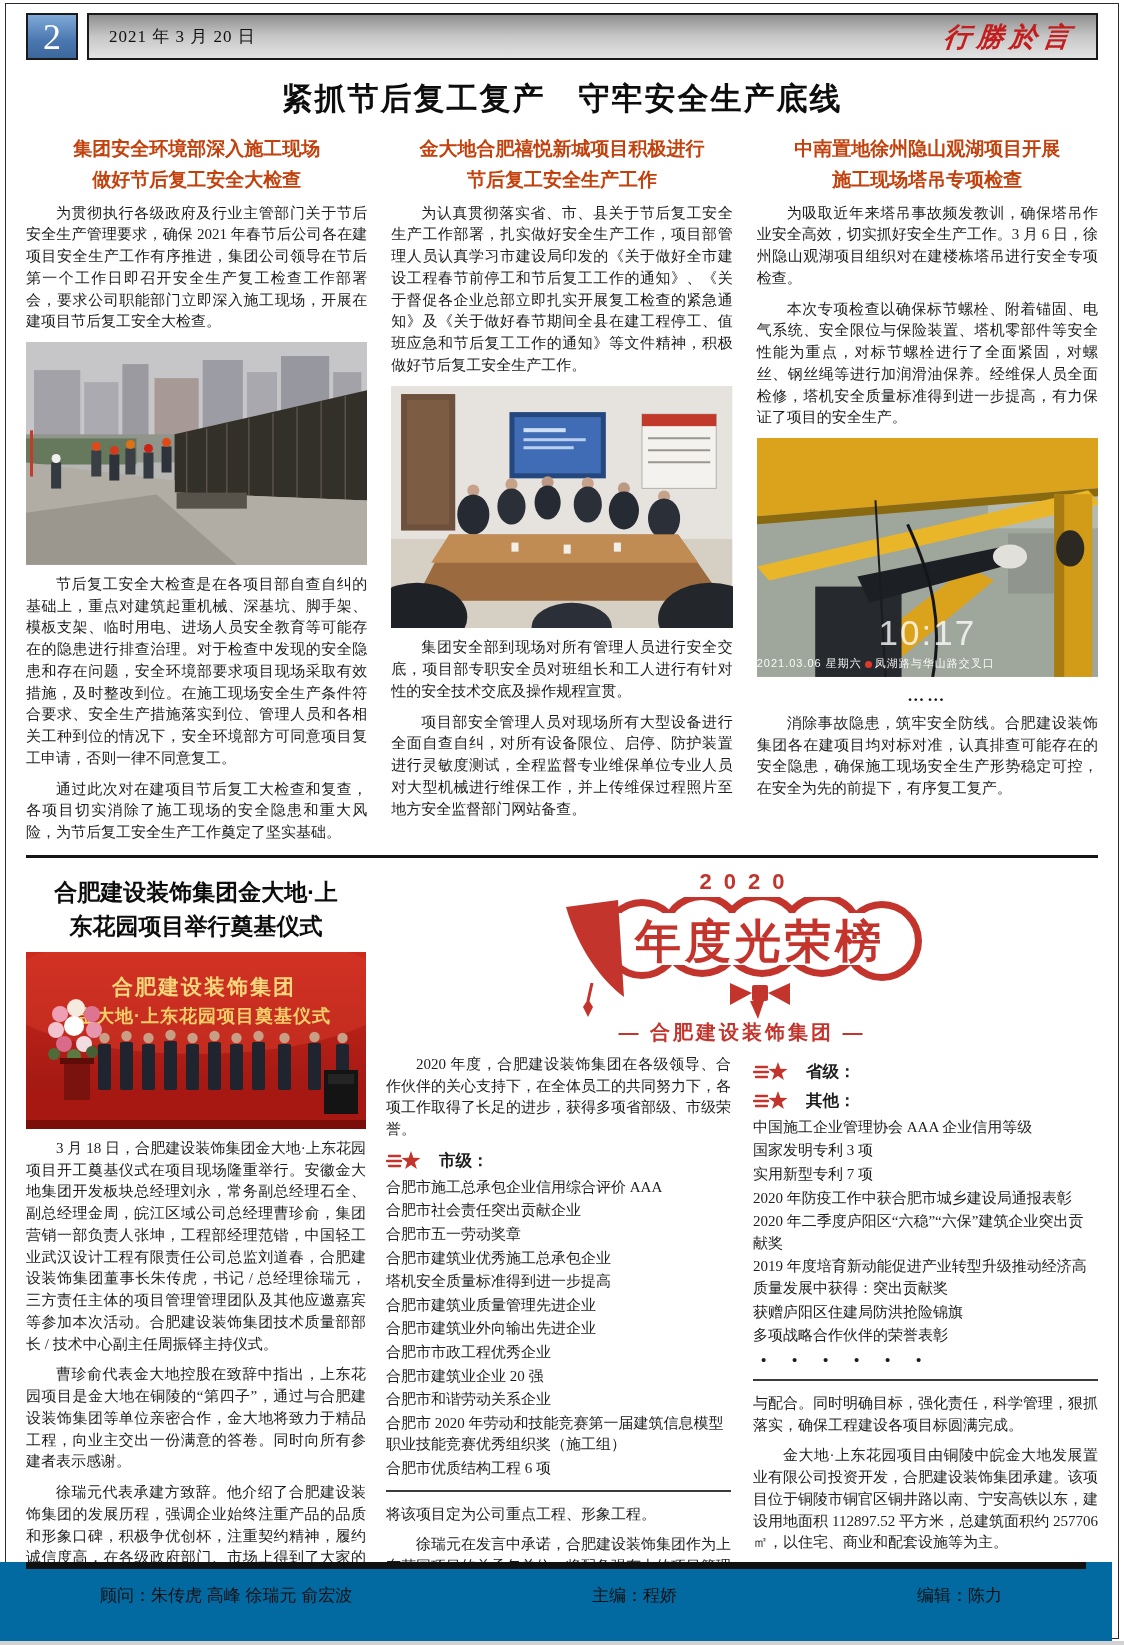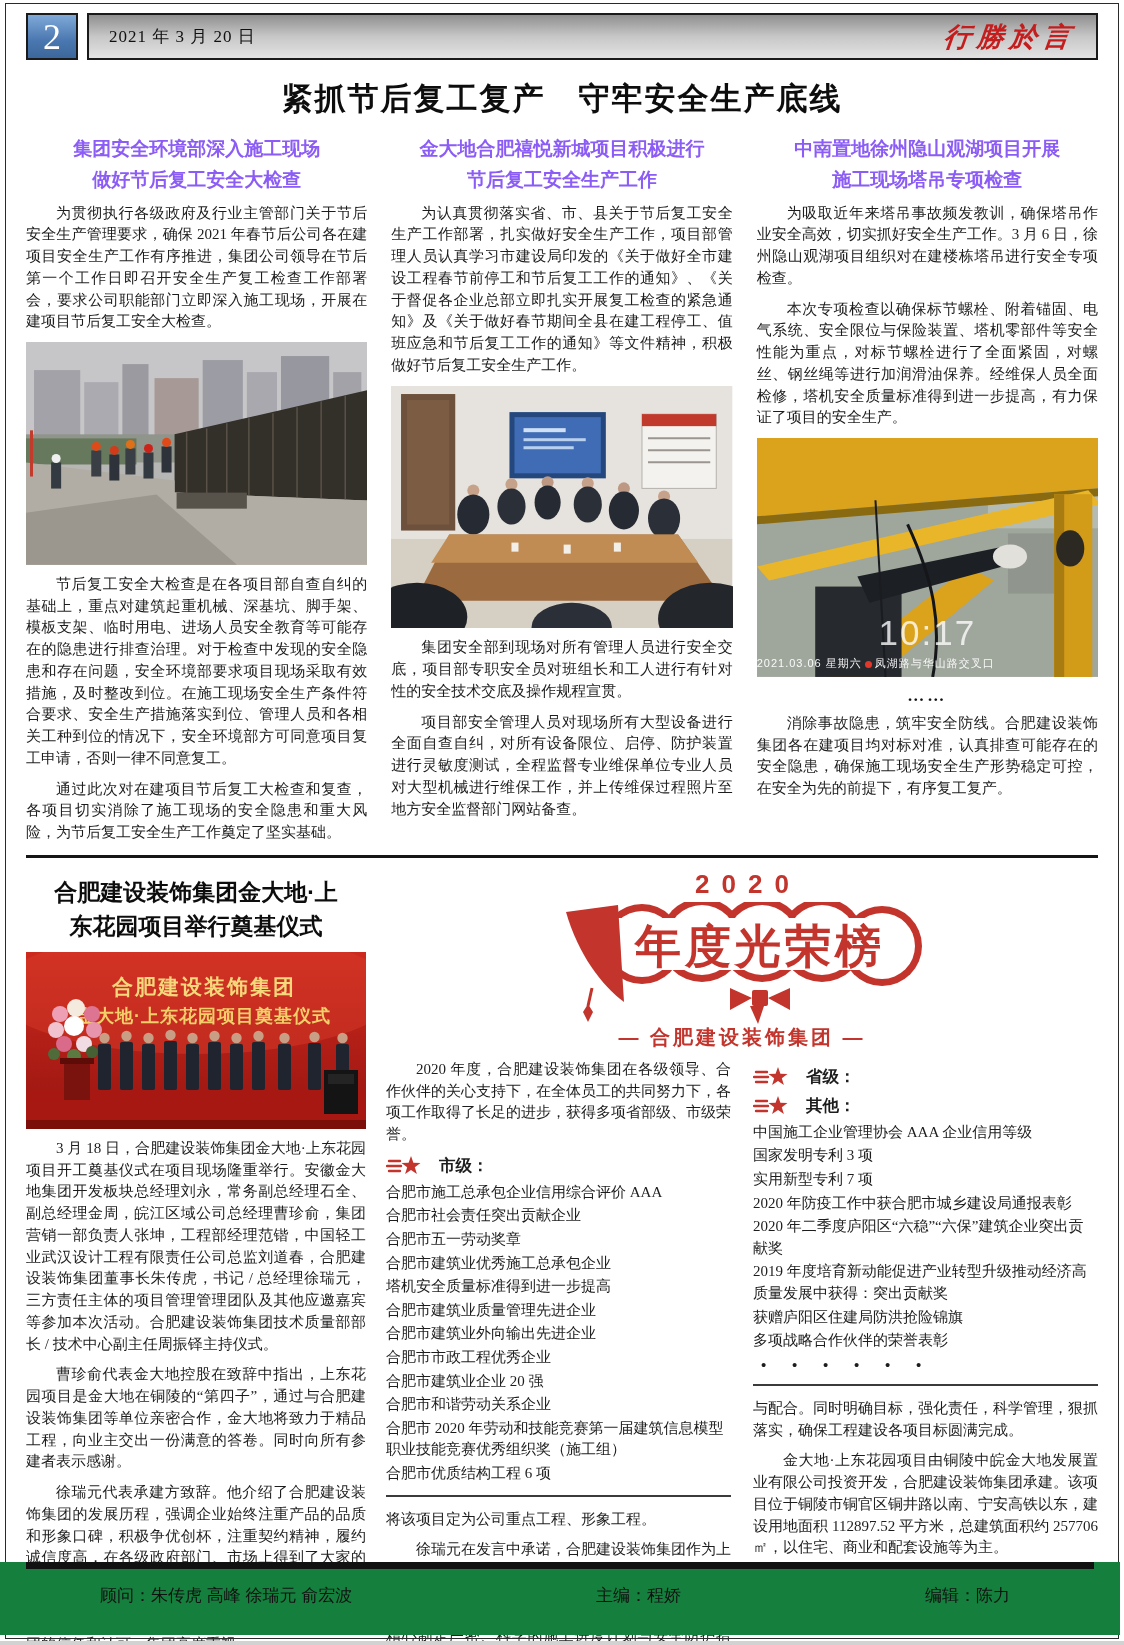--- a/index.html
+++ b/index.html
@@ -20,21 +20,21 @@
       letter-spacing:6px;transform:skewX(-6deg);font-family:"Liberation Serif",serif;}
 
   
   .headline{margin:18px 0 10px;text-align:center;font-family:"Liberation Sans",sans-serif;
       font-size:31px;font-weight:bold;letter-spacing:2px;color:#0d0d0d;}
 
   
   .cols{display:flex;gap:24px;padding:0 26px;align-items:flex-start;}
   .col{flex:1;min-width:0;}
   .art-title{margin:4px 0 7px;text-align:center;font-family:"Liberation Sans",sans-serif;
-      font-size:19px;font-weight:bold;line-height:1.62;color:#8b5cf6;}
+      font-size:19px;font-weight:bold;line-height:1.62;color:#c2410c;}
   .para{font-size:15px;line-height:1.45;text-align:justify;text-indent:2em;margin:0 0 9px;}
   .para.noindent{text-indent:0;}
   .photo{margin:5px 0 9px;position:relative;}
   .photo svg{display:block;width:100%;height:auto;}
   .ellipsis-line{text-align:center;font-weight:bold;font-size:17px;letter-spacing:3px;margin:0 0 7px;color:#111;}
 
   .photo-time{position:absolute;left:0;right:0;bottom:24px;text-align:center;
       font-family:"Liberation Sans",sans-serif;font-size:35px;color:rgba(255,255,255,.78);letter-spacing:2px;}
   .photo-cap{position:absolute;left:0;right:0;bottom:6px;font-family:"Liberation Sans",sans-serif;
       font-size:11px;color:rgba(255,255,255,.95);letter-spacing:1px;}
@@ -46,33 +46,33 @@
   .bottom{display:flex;gap:20px;padding:0 26px;align-items:flex-start;}
   .colA{width:340px;flex:none;}
   .big-title{margin:8px 0 8px;text-align:center;font-family:"Liberation Sans",sans-serif;
       font-size:23px;font-weight:bold;line-height:1.5;color:#0d0d0d;}
   .rightwrap{flex:1;min-width:0;}
   .bottom-cols{display:flex;gap:22px;align-items:flex-start;}
   .bcol{flex:1;min-width:0;}
 
   .glory{text-align:center;margin:2px 0 8px;}
   .glory-year{color:#c2342c;font-family:"Liberation Sans",sans-serif;font-weight:bold;
-      font-size:26px;letter-spacing:12px;text-indent:12px;}
+      font-size:22px;letter-spacing:12px;text-indent:12px;}
   .glory-main{line-height:0;margin-top:2px;}
   .glory-org{color:#c2342c;font-family:"Liberation Sans",sans-serif;font-weight:bold;
       font-size:20px;letter-spacing:3px;margin-top:0;}
 
   .honor-head{display:flex;align-items:center;gap:17px;margin:7px 0 5px;font-weight:bold;font-size:16.5px;}
   .honor-list{list-style:none;margin:0;padding:0;font-size:15px;line-height:1.44;}
   .honor-list li{margin:0 0 2px;}
   .dots-line{font-weight:bold;font-size:15px;letter-spacing:11px;margin:5px 0 3px 8px;color:#1d1d1d;}
   .col-rule{border:none;border-top:2.5px solid #3b3b3b;margin:10px 0 12px;}
 
   
-  .footer{position:absolute;left:0;right:4px;top:1562px;height:73px;background:#15803d;}
+  .footer{position:absolute;left:0;right:12px;top:1562px;height:83px;background:#0369a1;}
   .footer-bar{margin:0 26px;height:7px;background:#111;}
   .footer-row{display:flex;justify-content:space-between;padding:15px 110px 0 100px;
       font-family:"Liberation Sans",sans-serif;font-size:17px;color:#111;}
 </style>
 </head>
 <body>
 
 <div class="page">
   <div class="frame"></div>
 

